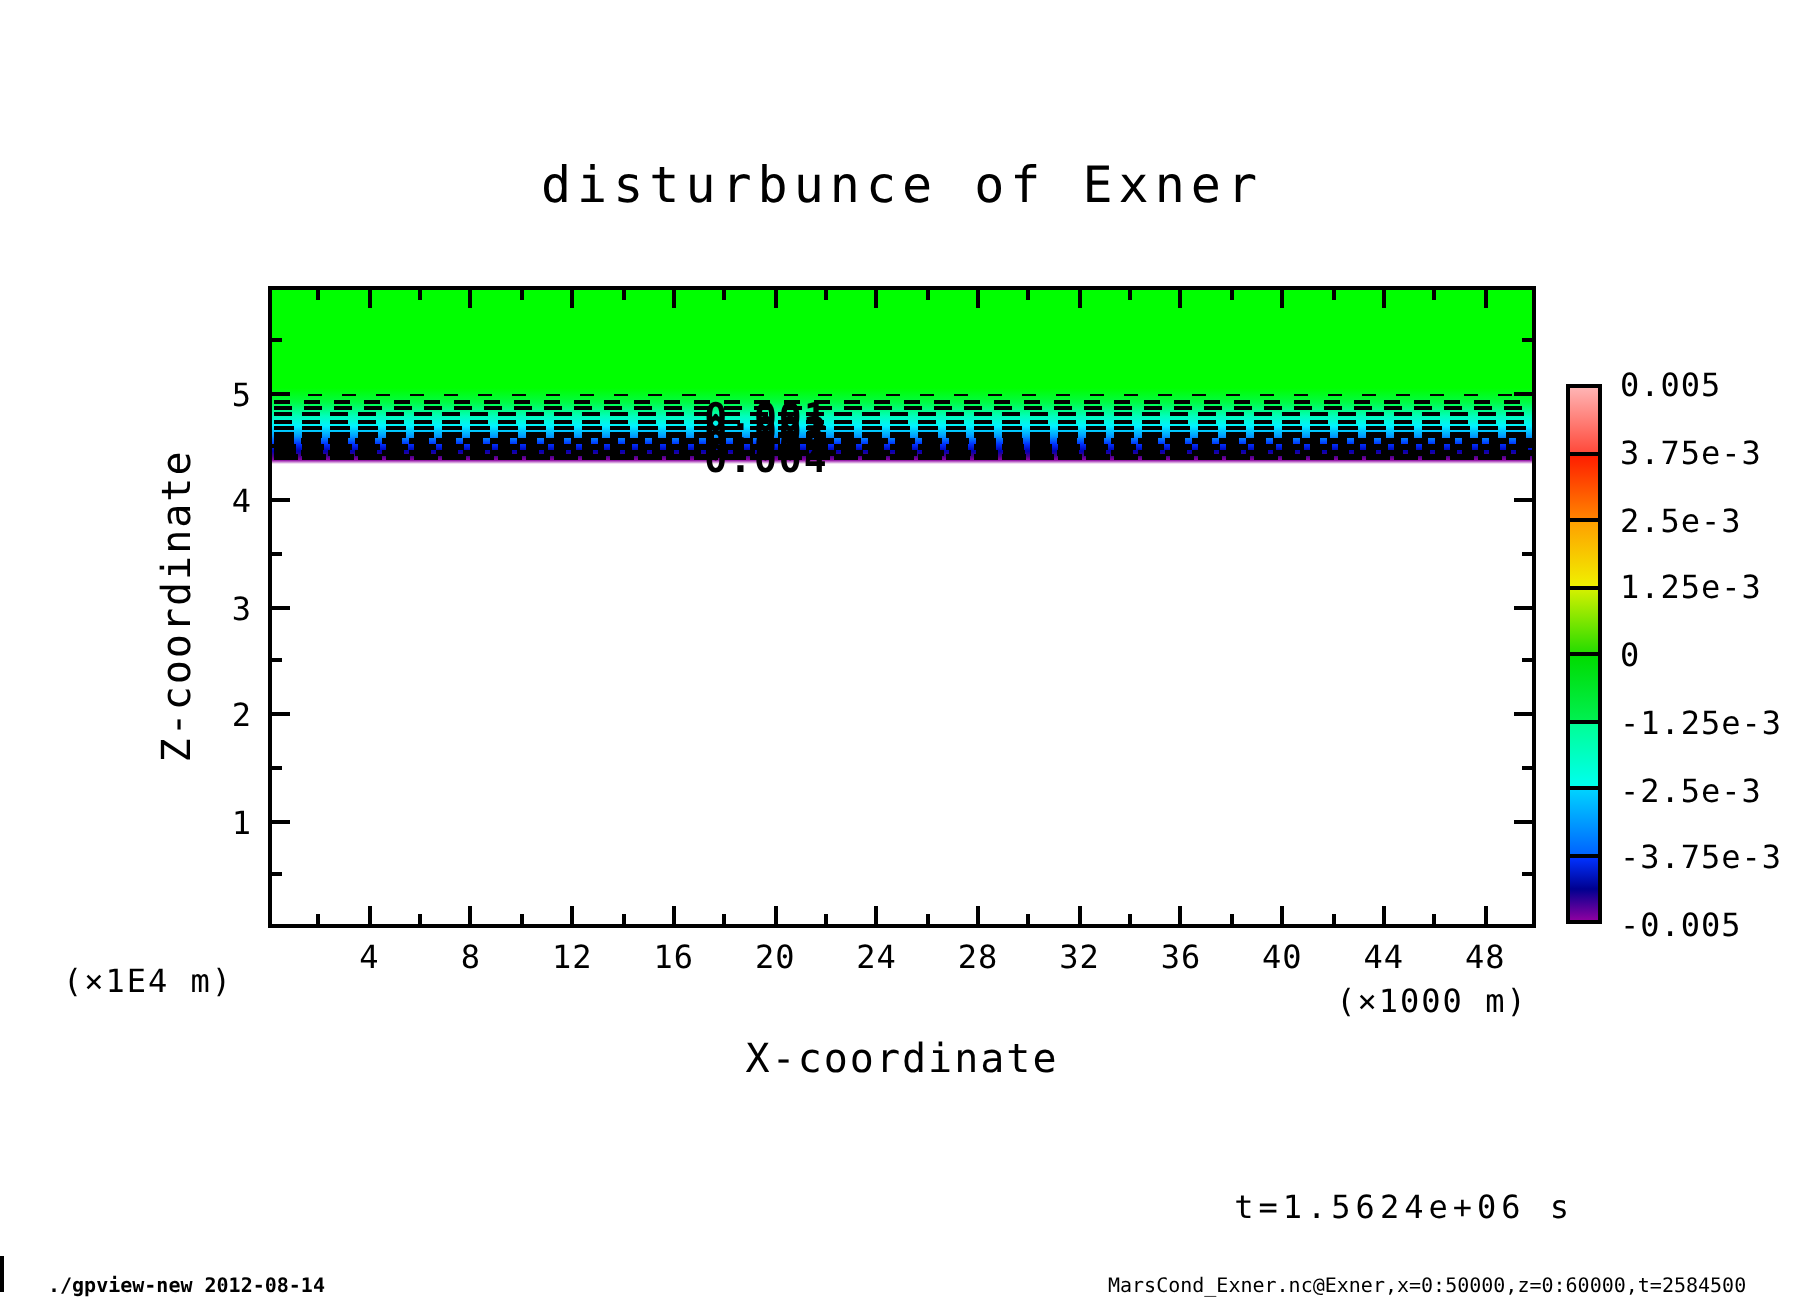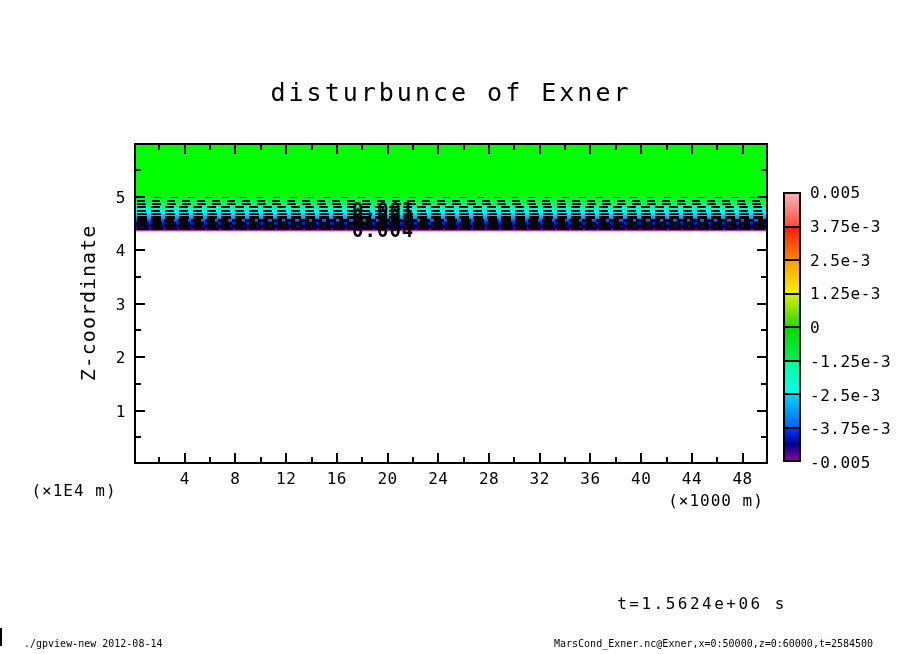--- a/index.html
+++ b/index.html
@@ -157,20 +157,21 @@
       <div class="abs t-tick ylab" style="left: 92px; top: 401.5px;">1</div>
       <div class="abs t-tick ylab" style="left: 92px; top: 348px;">2</div>
       <div class="abs t-tick ylab" style="left: 92px; top: 294.5px;">3</div>
       <div class="abs t-tick ylab" style="left: 92px; top: 241px;">4</div>
       <div class="abs t-tick ylab" style="left: 92px; top: 187.5px;">5</div>
     </div>
 
   <div class="abs t-unit" style="left:18px;top:481px;width:112px;text-align:center;">(×1E4 m)</div>
   <div class="abs t-unit" style="left:636px;top:491px;width:160px;text-align:center;">(×1000 m)</div>
 
+  <div class="abs t-axis" style="left:134px;top:517px;width:634px;">X-coordinate</div>
   <div class="abs t-axis" style="left:-72px;top:291px;width:320px;transform:rotate(-90deg);">Z-coordinate</div>
 
   <div class="abs cbar" id="colorbar">
       <div class="cbar-seg" style="background: linear-gradient(rgb(255, 180, 180), rgb(255, 75, 60));"></div>
       <div class="cbar-seg" style="background: linear-gradient(rgb(255, 30, 0), rgb(255, 130, 0));"></div>
       <div class="cbar-seg" style="background: linear-gradient(rgb(255, 160, 0), rgb(240, 240, 0));"></div>
       <div class="cbar-seg" style="background: linear-gradient(rgb(210, 240, 0), rgb(40, 220, 0));"></div>
       <div class="cbar-seg" style="background: linear-gradient(rgb(0, 220, 0), rgb(0, 240, 80));"></div>
       <div class="cbar-seg" style="background: linear-gradient(rgb(0, 255, 150), rgb(0, 255, 238));"></div>
       <div class="cbar-seg" style="background: linear-gradient(rgb(0, 210, 255), rgb(0, 100, 255));"></div>
@@ -184,15 +185,15 @@
       <div class="abs t-tick cblab" style="top: 318px;">0</div>
       <div class="abs t-tick cblab" style="top: 351.75px;">-1.25e-3</div>
       <div class="abs t-tick cblab" style="top: 385.5px;">-2.5e-3</div>
       <div class="abs t-tick cblab" style="top: 419.25px;">-3.75e-3</div>
       <div class="abs t-tick cblab" style="top: 453px;">-0.005</div>
     </div>
 
   <div class="abs t-mid" style="left:475px;top:594px;width:312px;text-align:right;letter-spacing:2.5px;">t=1.5624e+06 s</div>
 
   <div class="abs edge-mark"></div>
-  <div class="abs t-foot" style="left:24px;top:638px;">./gpview-new  2012-08-14</div>
+  <div class="abs t-foot" style="left:24px;top:638px;font-weight:bold;">./gpview-new  2012-08-14</div>
   <div class="abs t-foot" style="left:554px;top:638px;width:310px;text-align:left;">MarsCond_Exner.nc@Exner,x=0:50000,z=0:60000,t=2584500</div>
 </div>
 
 </body></html>

